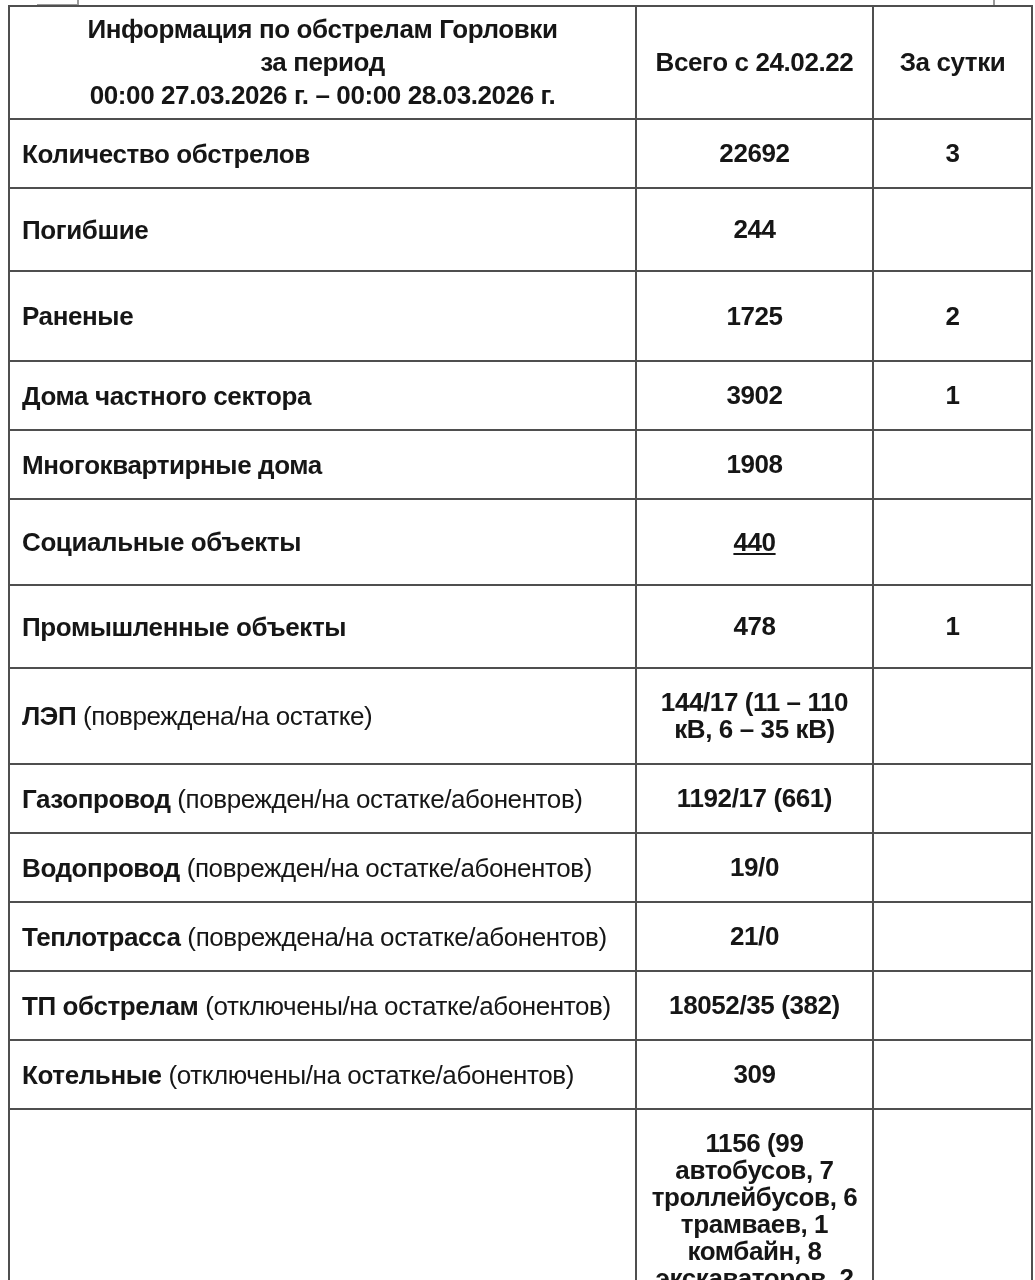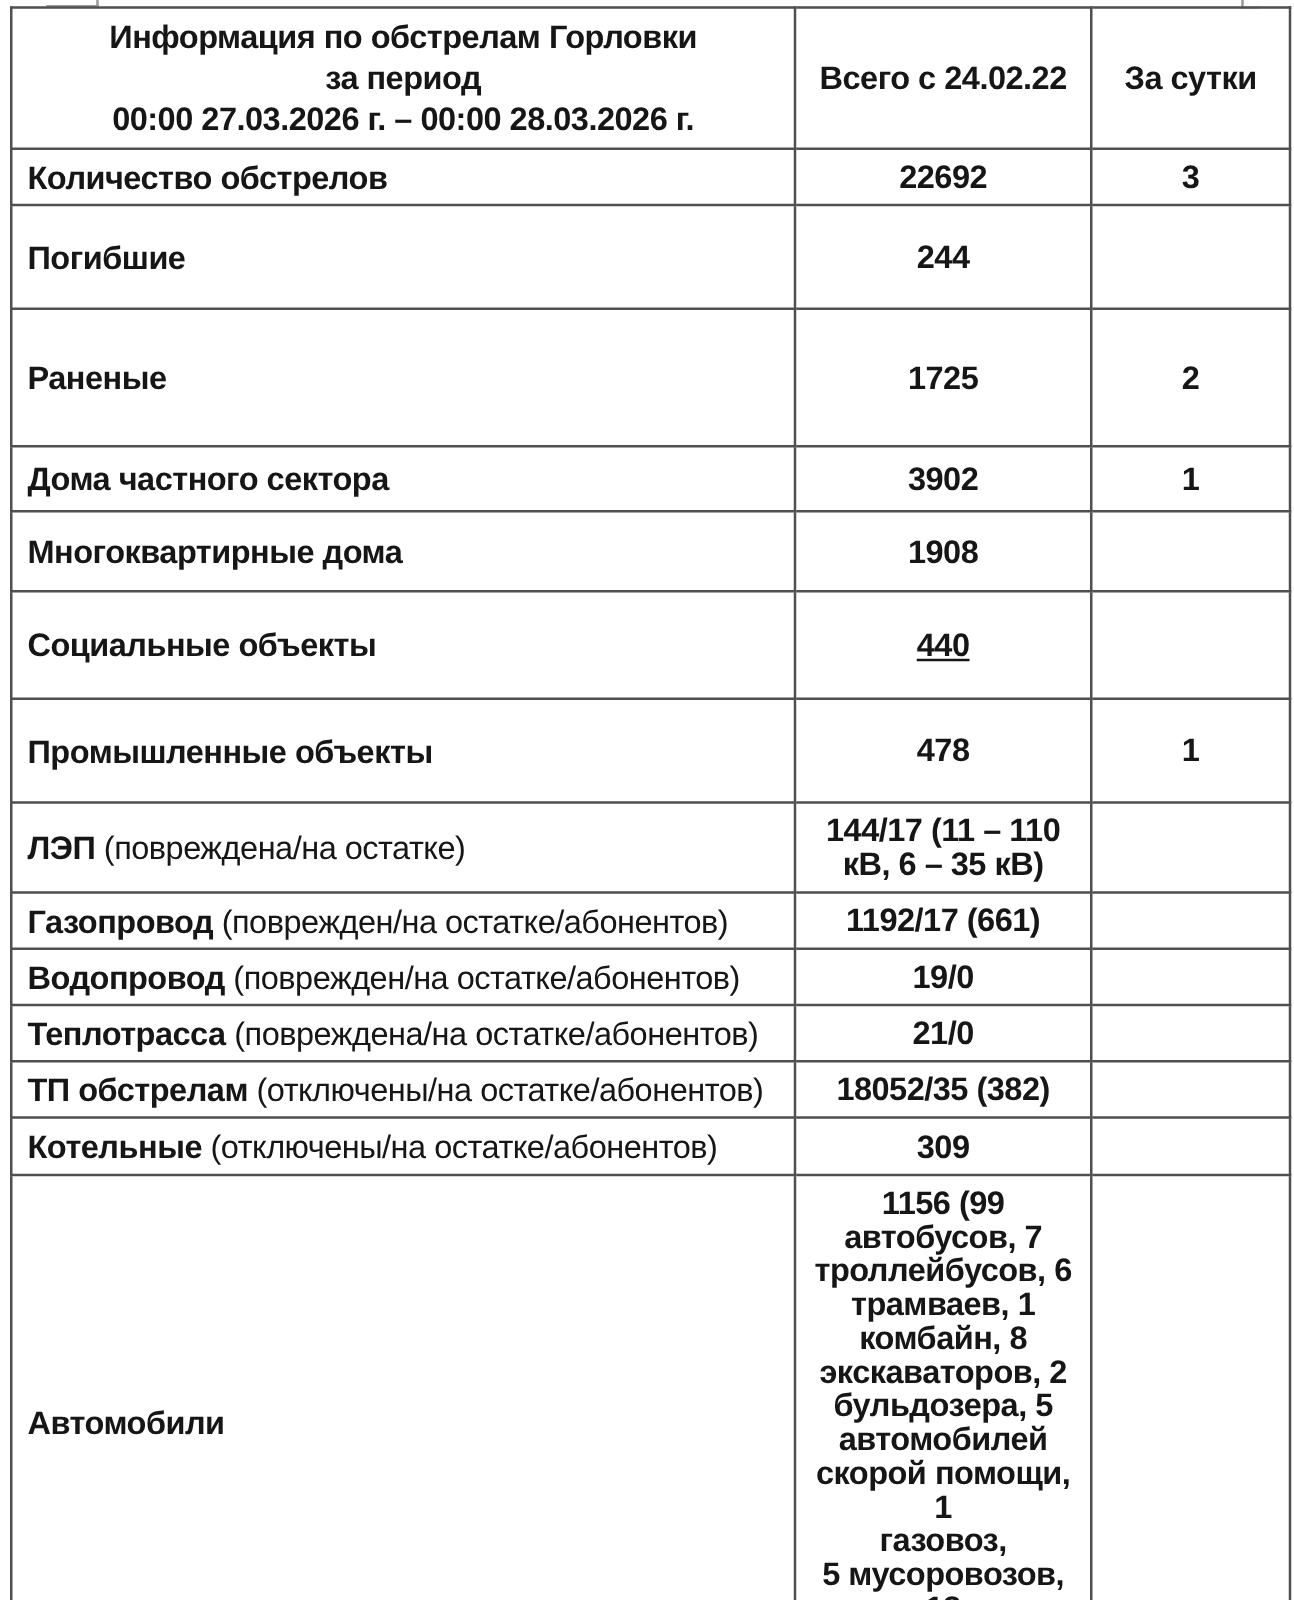--- a/index.html
+++ b/index.html
@@ -54,21 +54,21 @@
     line-height: 30px;
   }
   .label-strong { font-weight: 700; }
   .label-note { font-weight: 400; }
   .cell-total {
     text-align: center;
     font-size: 26px;
     font-weight: 700;
     white-space: pre-line;
     line-height: 27px;
-    padding: 8px 6px;
+    padding: 20px 6px;
   }
   .cell-daily {
     text-align: center;
     font-size: 26px;
     font-weight: 700;
     padding: 2px 4px;
   }
   .crop-artifact {
     position: absolute;
     pointer-events: none;
@@ -112,21 +112,21 @@
         <tr style="height: 45px;">
     <td class="cell-label" style="border-color: rgb(79, 79, 79);"><span class="label-strong">Количество обстрелов</span></td>
     <td class="cell-total" style="border-color: rgb(79, 79, 79);"><span>22692</span></td>
     <td class="cell-daily" style="border-color: rgb(79, 79, 79);"><span>3</span></td>
   </tr>
         <tr style="height: 83px;">
     <td class="cell-label" style="border-color: rgb(79, 79, 79);"><span class="label-strong">Погибшие</span></td>
     <td class="cell-total" style="border-color: rgb(79, 79, 79);"><span>244</span></td>
     <td class="cell-daily" style="border-color: rgb(79, 79, 79);"><span></span></td>
   </tr>
-        <tr style="height: 110px;">
+        <tr style="height: 90px;">
     <td class="cell-label" style="border-color: rgb(79, 79, 79);"><span class="label-strong">Раненые</span></td>
     <td class="cell-total" style="border-color: rgb(79, 79, 79);"><span>1725</span></td>
     <td class="cell-daily" style="border-color: rgb(79, 79, 79);"><span>2</span></td>
   </tr>
         <tr style="height: 52px; border-radius: 16px;">
     <td class="cell-label" style="border-color: rgb(79, 79, 79);"><span class="label-strong">Дома частного сектора</span></td>
     <td class="cell-total" style="border-color: rgb(79, 79, 79);"><span>3902</span></td>
     <td class="cell-daily" style="border-color: rgb(79, 79, 79);"><span>1</span></td>
   </tr>
         <tr style="height: 64px;">

